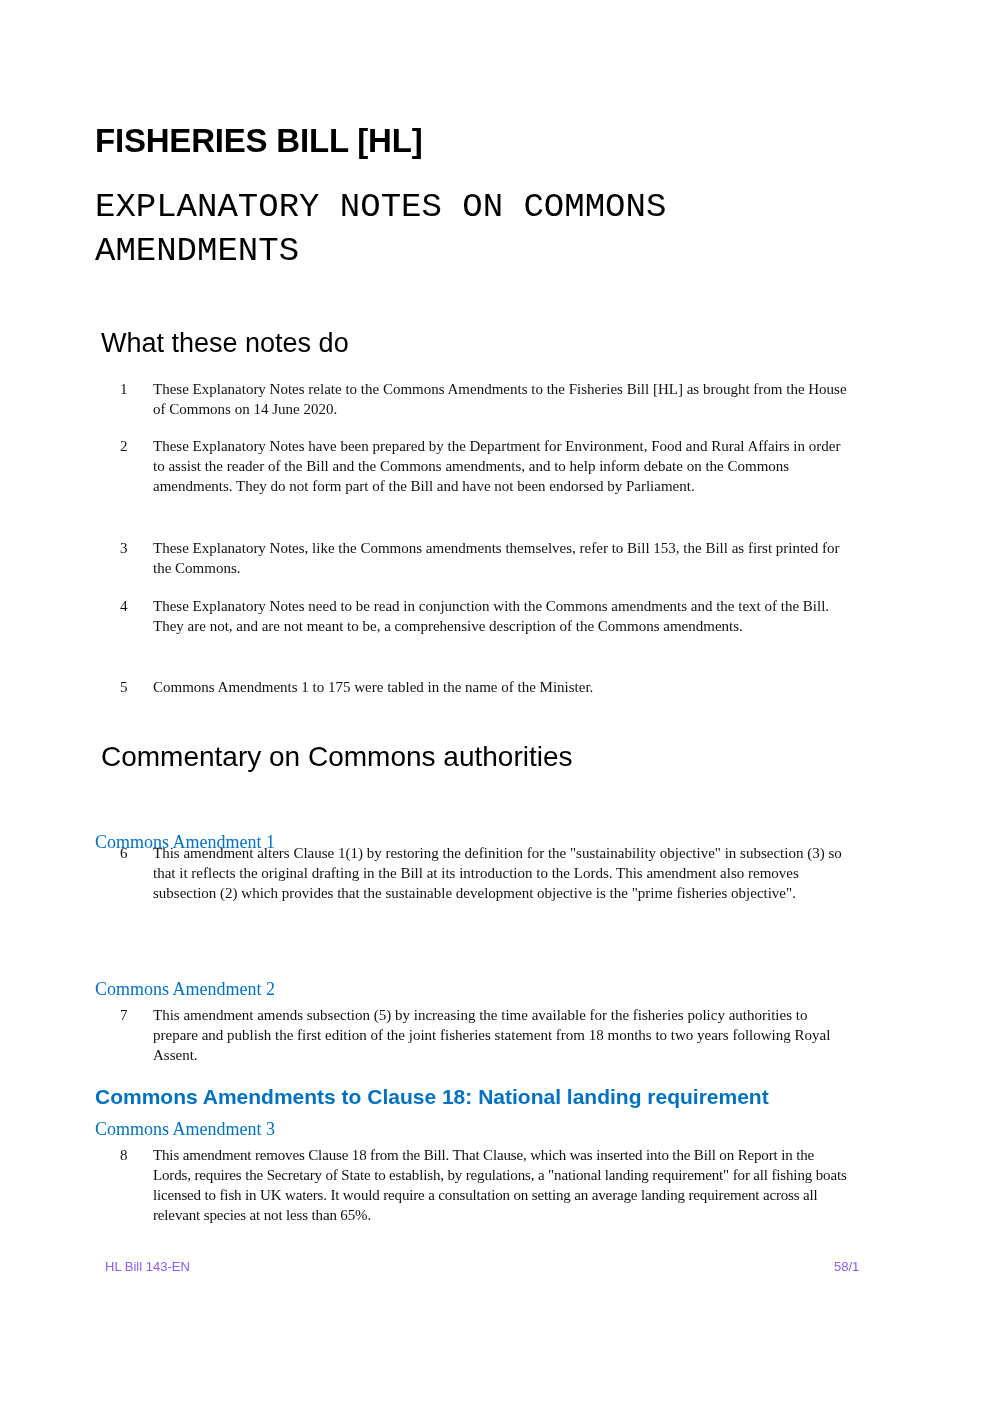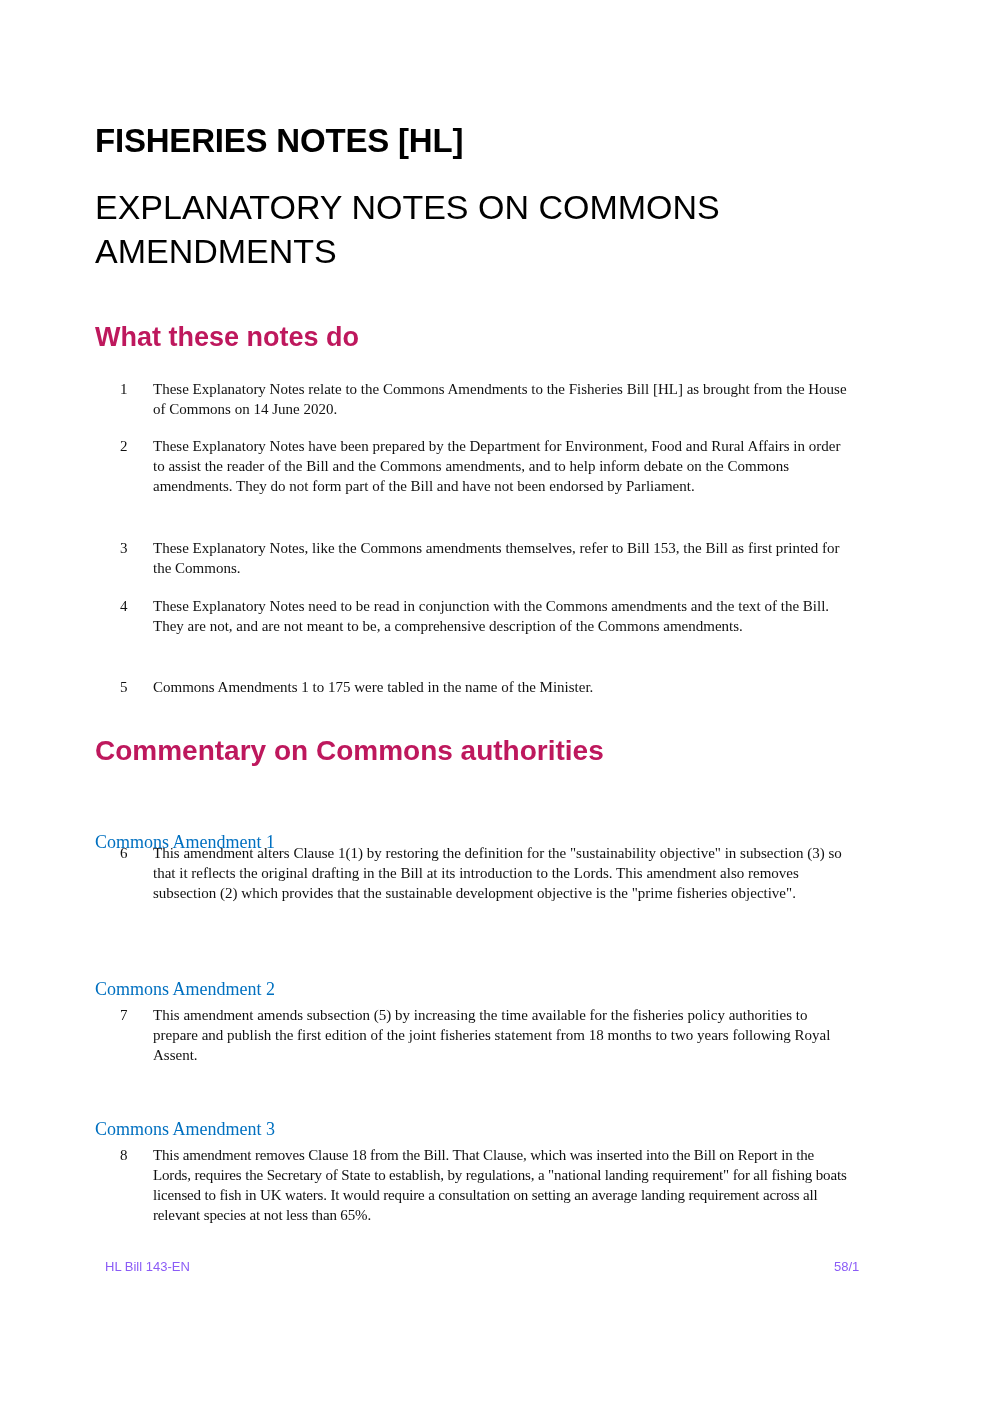--- a/index.html
+++ b/index.html
@@ -5,27 +5,27 @@
   html, body { margin: 0; padding: 0; background: #ffffff; }
   body { width: 991px; height: 1401px; position: relative; overflow: hidden; }
   .page { position: absolute; left: 0; top: 0; width: 991px; height: 1401px; background: #fff; }
   .title {
     position: absolute; left: 95px; top: 122px;
     font-family: "Liberation Sans", sans-serif; font-weight: bold;
     font-size: 33px; color: #000; margin: 0; letter-spacing: -0.2px;
   }
   .subtitle {
     position: absolute; left: 95px; top: 185px; width: 760px;
-    font-family: Liberation Sans, sans-serif; font-weight: normal;
+    font-family: Liberation Mono, monospace; font-weight: normal;
     font-size: 34px; line-height: 44px; color: #000; margin: 0;
   }
   .h1 {
     position: absolute; left: 95px;
-    font-family: "Liberation Sans", sans-serif; font-weight: bold;
-    color: #be185d; margin: 0;
+    font-family: "Liberation Sans", sans-serif; font-weight: normal;
+    color: #000000; margin: 6px;
   }
   .h2 {
     position: absolute; left: 95px;
     font-family: "Liberation Sans", sans-serif; font-weight: bold;
     font-size: 21px; color: #0070c0; margin: 0;
   }
   .h3 {
     position: absolute; left: 95px;
     font-family: "Liberation Serif", serif; font-weight: normal;
     font-size: 18px; color: #0070c0; margin: 0;
@@ -40,21 +40,21 @@
   .footer {
     position: absolute; top: 1259px; font-family: "Liberation Sans", sans-serif;
     font-size: 13px; color: #8b5cf6;
   }
 </style>
 </head>
 <body>
 
 <div class="page">
 
-  <h1 class="title">FISHERIES NOTES [HL]</h1>
+  <h1 class="title">FISHERIES BILL [HL]</h1>
   <h2 class="subtitle">EXPLANATORY NOTES ON COMMONS AMENDMENTS</h2>
 
   <h2 class="h1" style="top:322px; font-size:27px;">What these notes do</h2>
 
   <div class="para" style="top:379px;">
     <span class="num">1</span>
     <span class="txt">These Explanatory Notes relate to the Commons Amendments to the Fisheries Bill [HL] as brought from the House of Commons on 14 June 2020.</span>
   </div>
   <div class="para" style="top:436px;">
     <span class="num">2</span>
@@ -80,20 +80,21 @@
     <span class="num">6</span>
     <span class="txt">This amendment alters Clause 1(1) by restoring the definition for the "sustainability objective" in subsection (3) so that it reflects the original drafting in the Bill at its introduction to the Lords. This amendment also removes subsection (2) which provides that the sustainable development objective is the "prime fisheries objective".</span>
   </div>
 
   <h4 class="h3" style="top:979px;">Commons Amendment 2</h4>
   <div class="para" style="top:1005px;">
     <span class="num">7</span>
     <span class="txt">This amendment amends subsection (5) by increasing the time available for the fisheries policy authorities to prepare and publish the first edition of the joint fisheries statement from 18 months to two years following Royal Assent.</span>
   </div>
 
+  <h3 class="h2" style="top:1085px;">Commons Amendments to Clause 18: National landing requirement</h3>
   <h4 class="h3" style="top:1119px;">Commons Amendment 3</h4>
   <div class="para" style="top:1145px; letter-spacing:-0.15px;">
     <span class="num">8</span>
     <span class="txt">This amendment removes Clause 18 from the Bill. That Clause, which was inserted into the Bill on Report in the Lords, requires the Secretary of State to establish, by regulations, a "national landing requirement" for all fishing boats licensed to fish in UK waters. It would require a consultation on setting an average landing requirement across all relevant species at not less than 65%.</span>
   </div>
 
   <div class="footer" style="left:105px;">HL Bill 143-EN</div>
   <div class="footer" style="left:806px;margin-left:28px;">58/1</div>
 </div>
 

